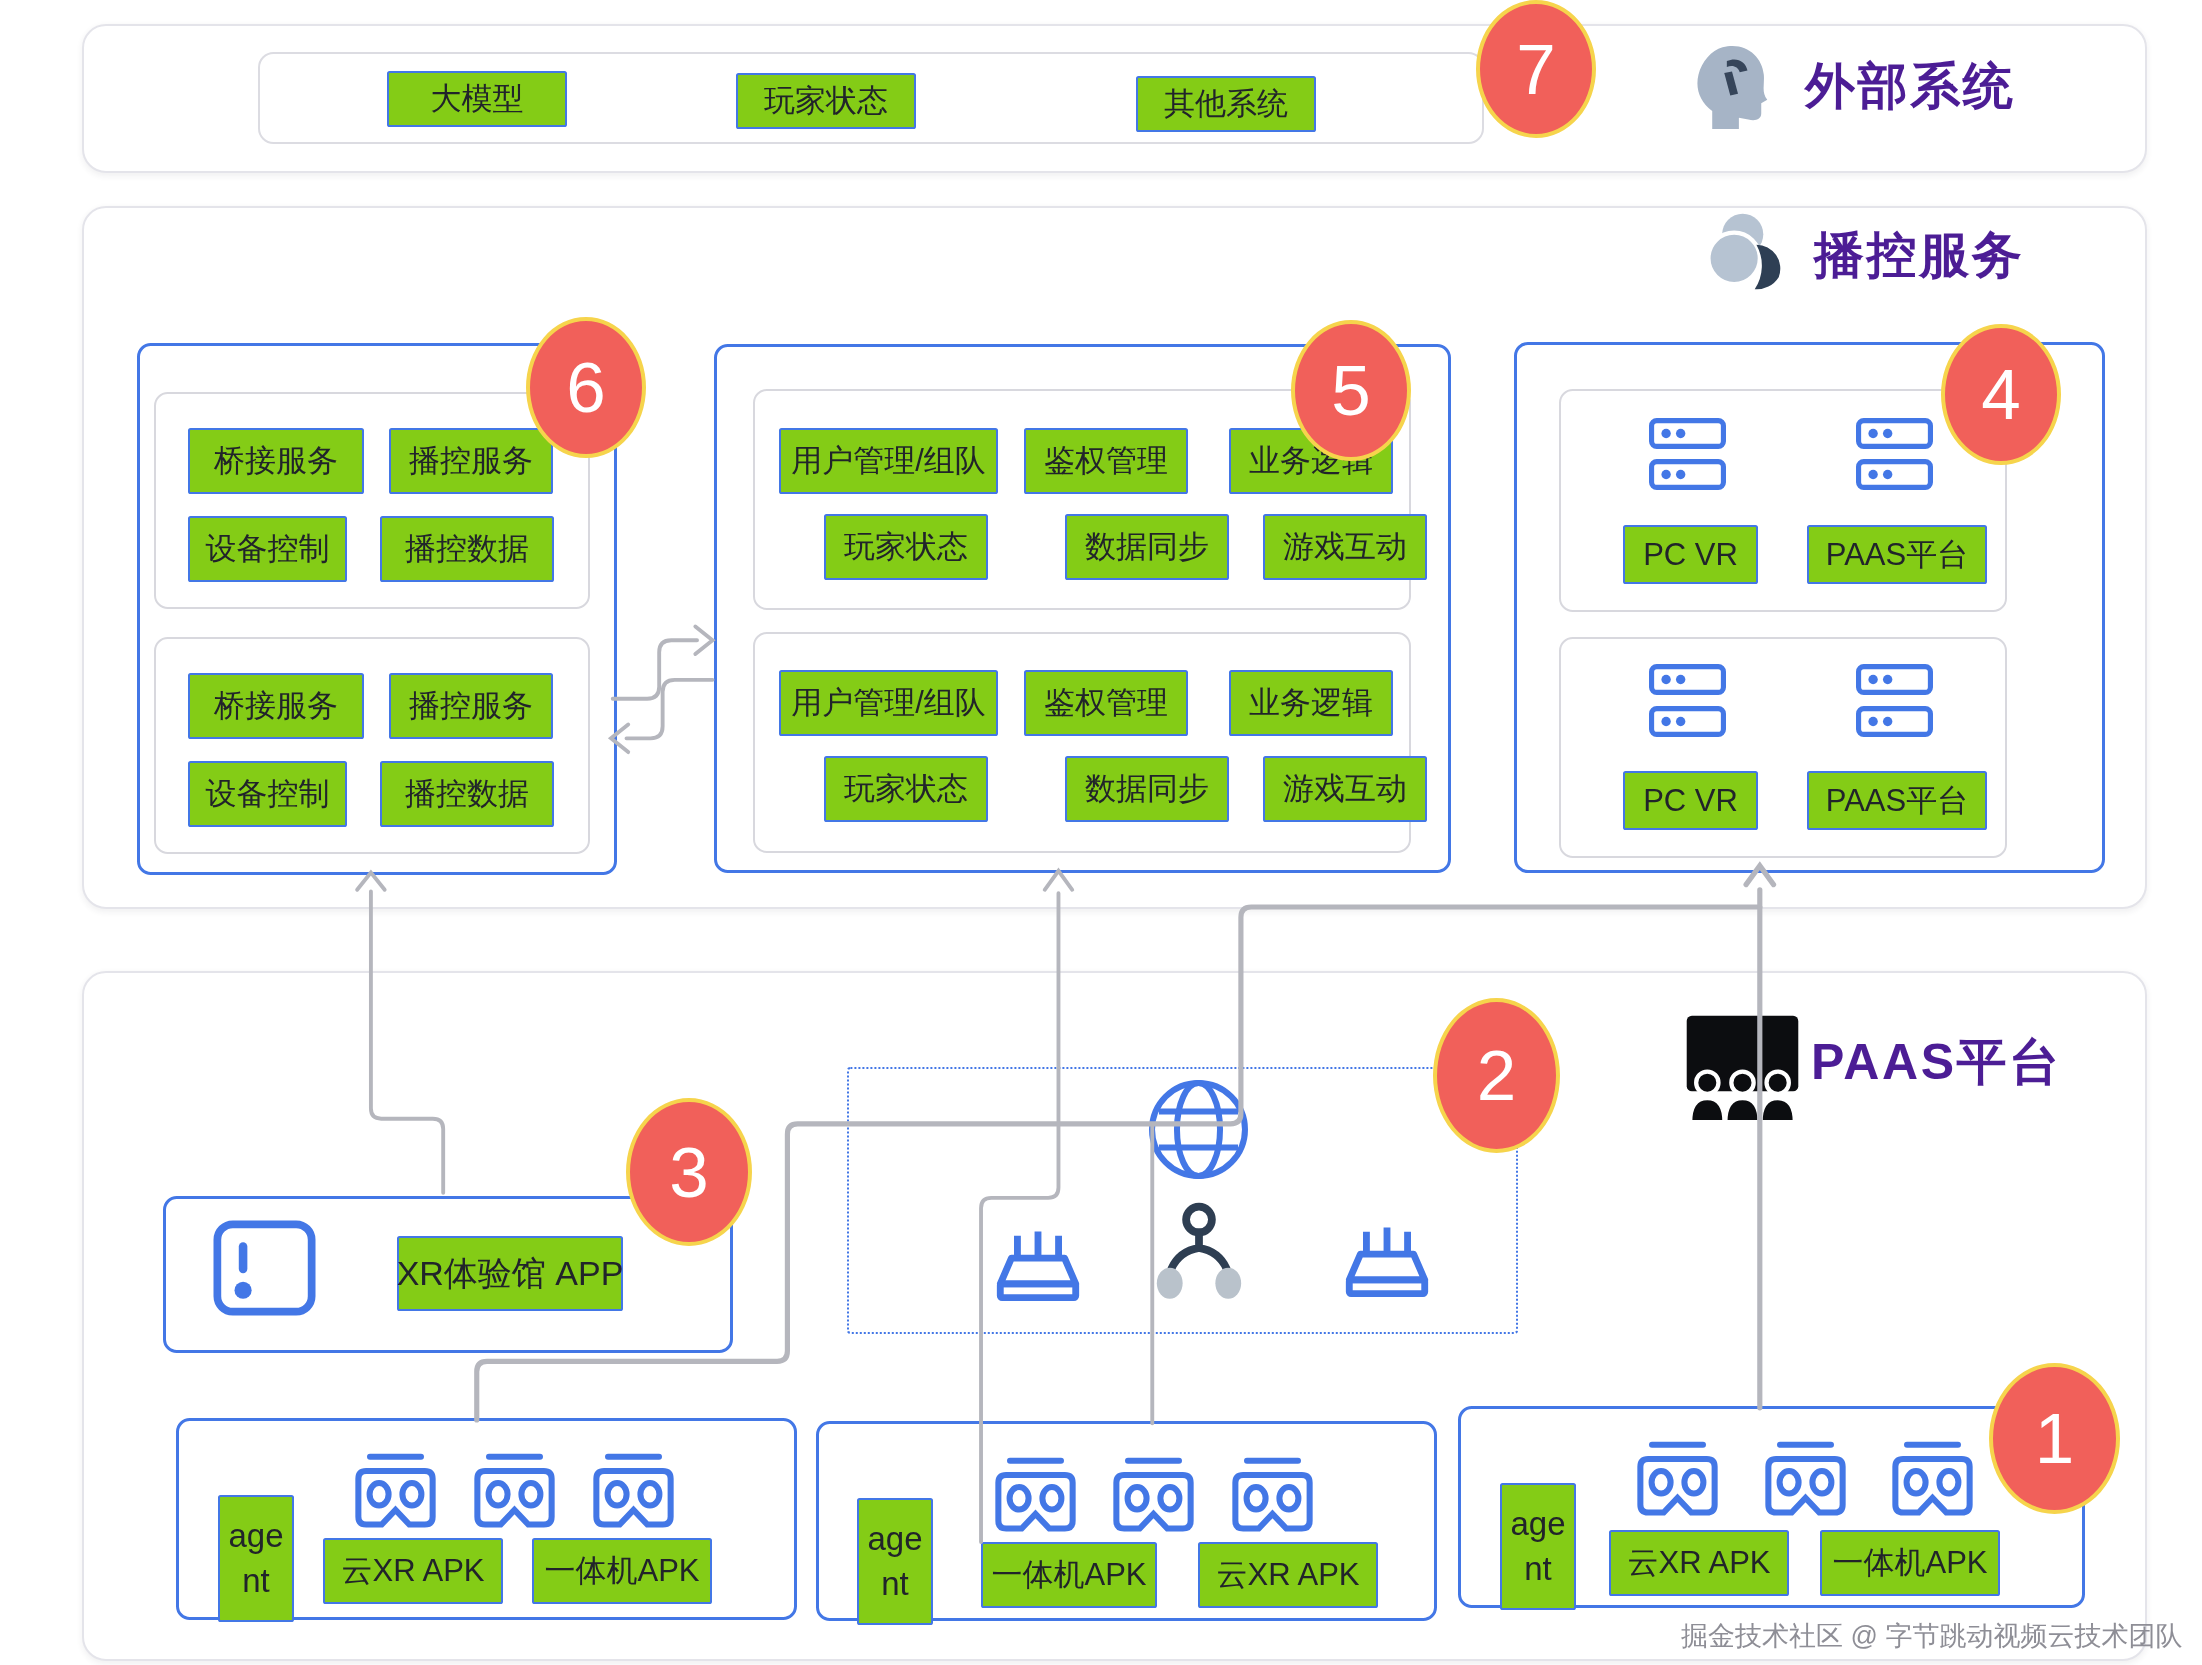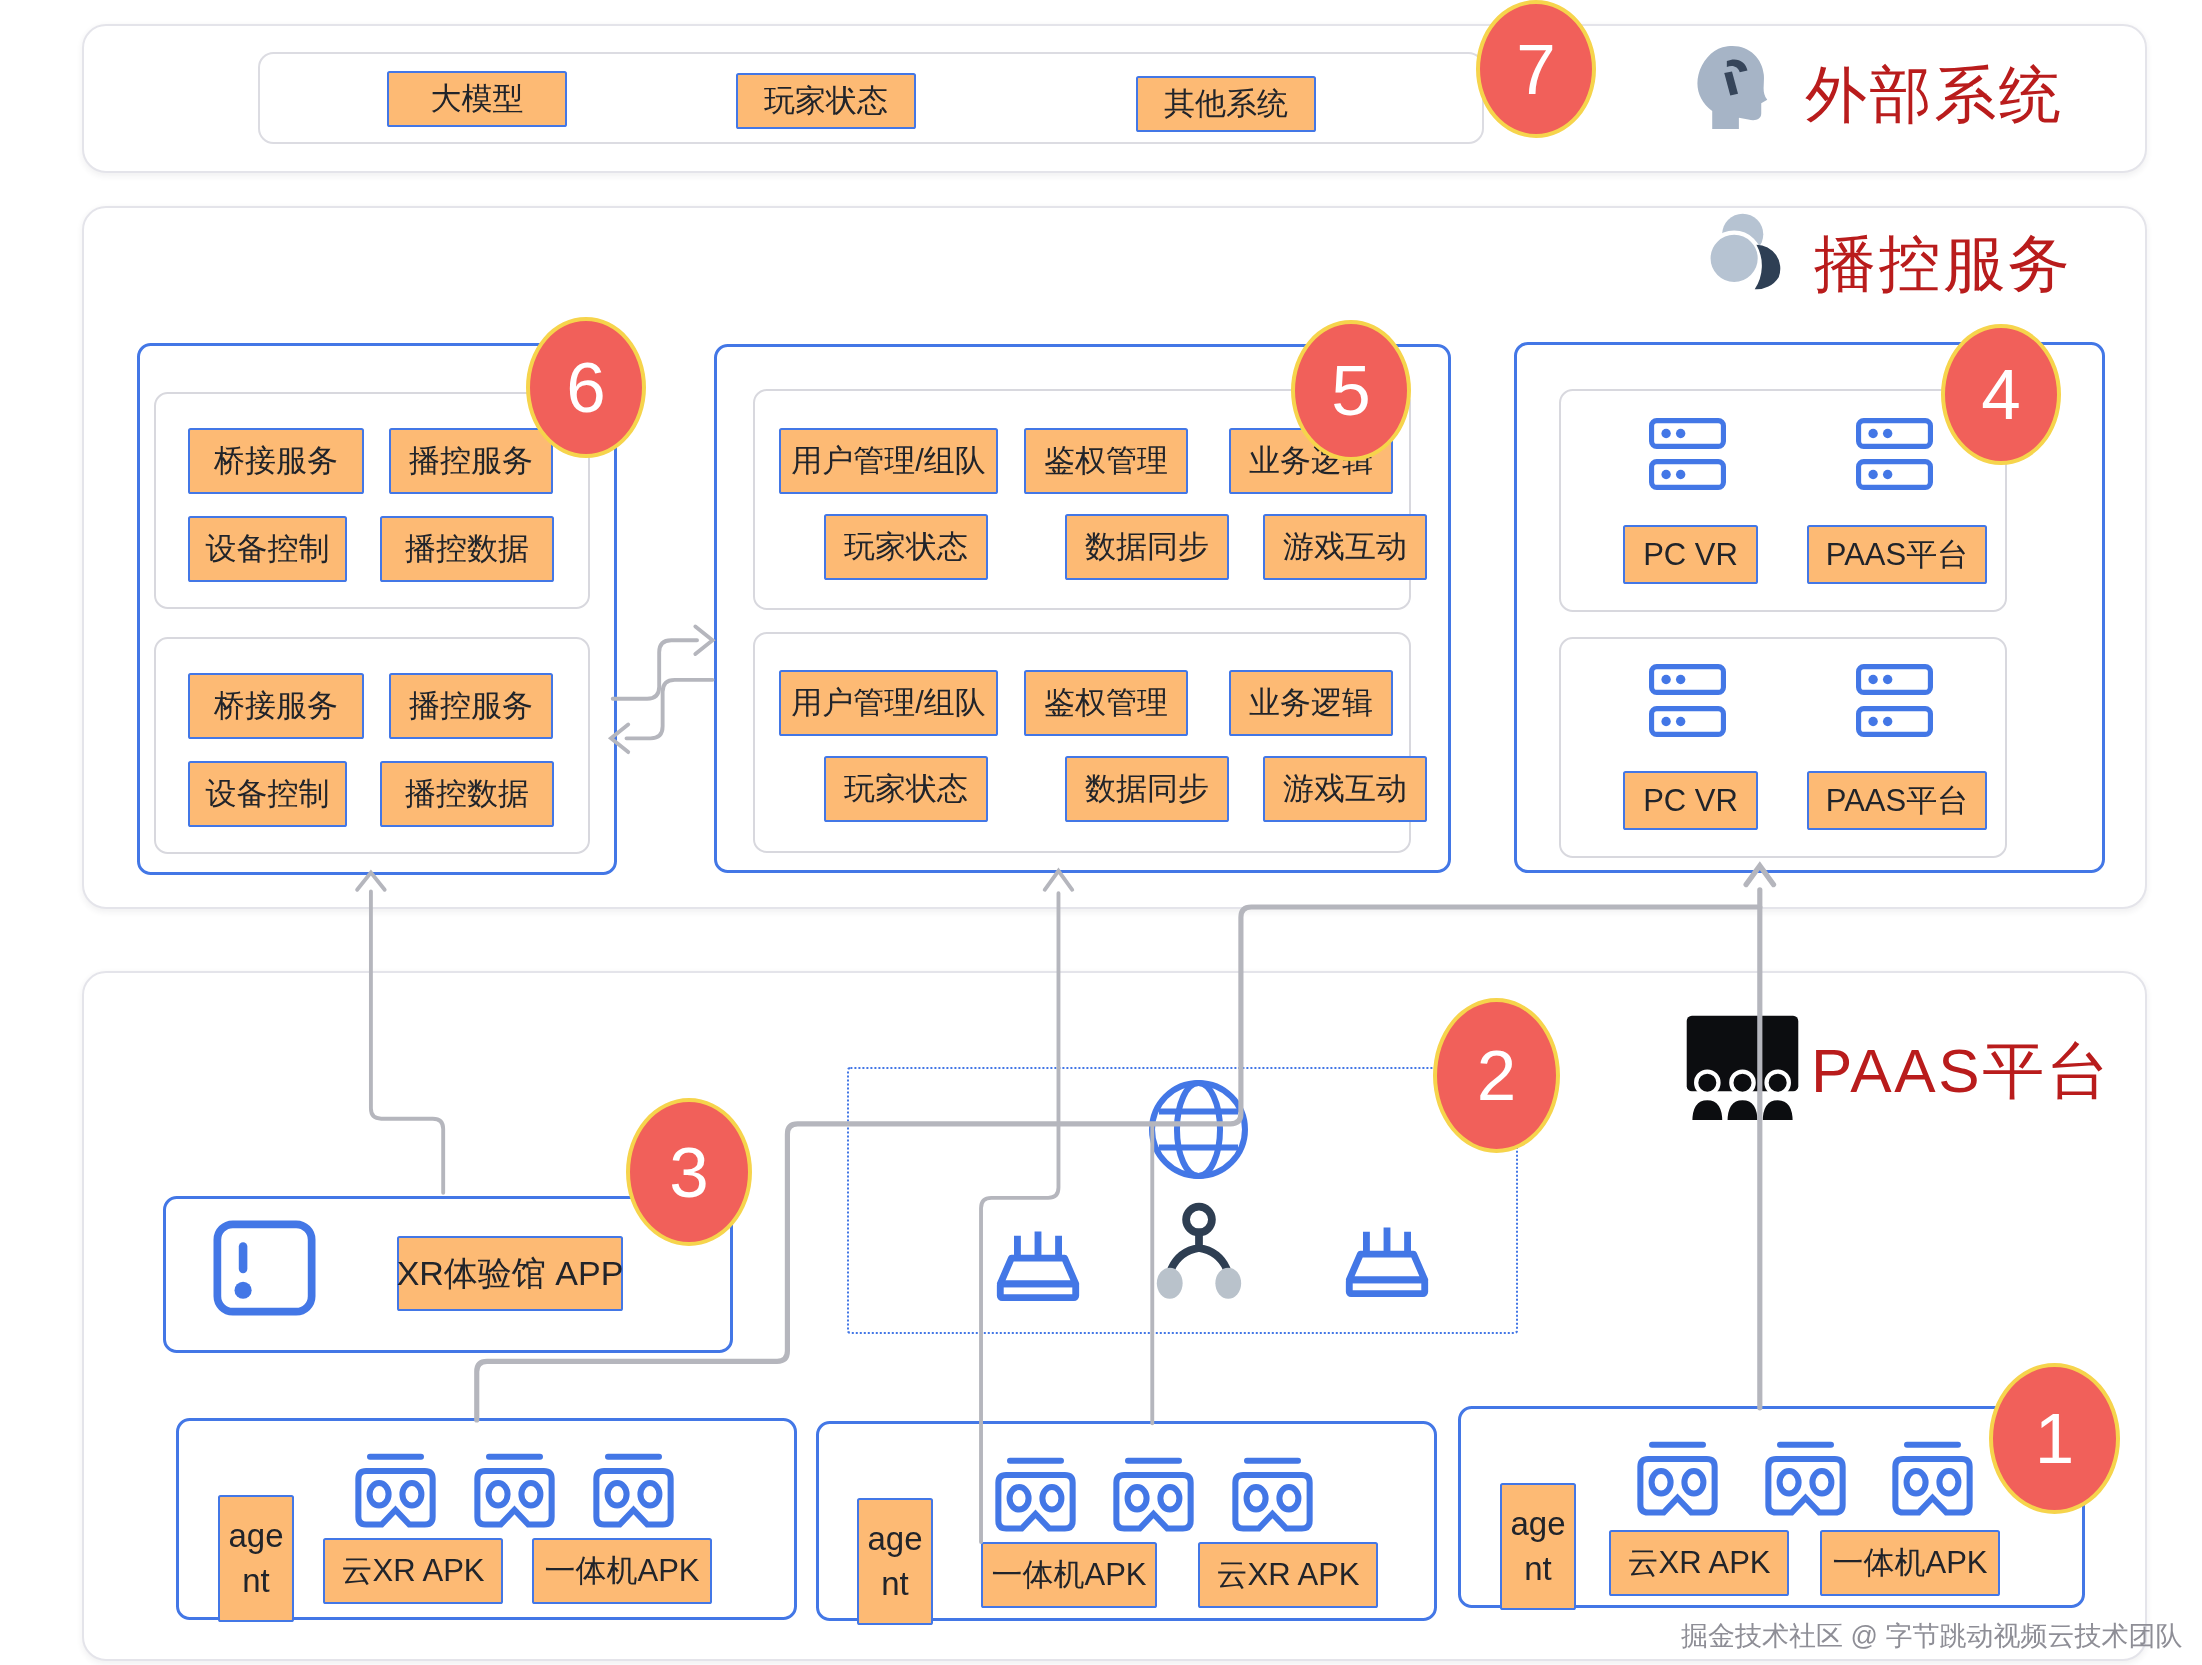--- a/index.html
+++ b/index.html
@@ -4,30 +4,30 @@
 <style>
   html,body{margin:0;padding:0;background:#ffffff;}
   #canvas{position:relative;width:2203px;height:1666px;background:#ffffff;overflow:hidden;
           font-family:"Liberation Sans","DejaVu Sans",sans-serif;}
   .sec-frame{position:absolute;background:#ffffff;border:2.6px solid #e4e4ea;border-radius:24px;
              box-shadow:0 2.6px 6.9px rgba(40,40,60,0.07);}
   .inner-frame{position:absolute;background:#ffffff;border:2.6px solid #dcdce2;border-radius:15.5px;}
   .bluebox{position:absolute;background:#ffffff;border:3.4px solid #4377e6;border-radius:13.8px;}
   .group{position:absolute;background:#ffffff;border:2.6px solid #d8d8de;border-radius:13.8px;}
   .dottedbox{position:absolute;border:2.6px dotted #4377e6;border-radius:3.4px;}
-  .chip{position:absolute;background:#fdba74;border:2.6px solid #4377e6;border-radius:2.6px;
+  .chip{position:absolute;background:#84cc16;border:2.6px solid #4377e6;border-radius:2.6px;
         display:flex;align-items:center;justify-content:center;
         font-size:31px;color:#21242a;font-weight:500;white-space:nowrap;}
   .chip.big{font-size:34px;}
   .chip.agent{font-size:33px;white-space:normal;text-align:center;word-break:break-all;
               line-height:1.35;padding:0 5.2px;box-sizing:border-box;margin-top:39px;}
   .badge{position:absolute;background:#f1605a;border:4.3px solid #f6d44c;border-radius:50%;
          display:flex;align-items:center;justify-content:center;color:#ffffff;
          font-size:71px;font-weight:500;z-index:40;box-sizing:border-box;}
-  .sec-title{position:absolute;font-size:62px;font-weight:400;color:#b91c1c;
+  .sec-title{position:absolute;font-size:50px;font-weight:700;color:#4c1d95;
              letter-spacing:2.6px;white-space:nowrap;z-index:6;}
   .watermark{position:absolute;font-size:27px;color:#8e8e96;z-index:50;white-space:nowrap;}
   svg{display:block;}
   .icon{position:absolute;z-index:6;}
   #connectors{position:absolute;left:0;top:0;z-index:30;pointer-events:none;}
 </style>
 </head>
 <body>
 
 <div id="canvas">

